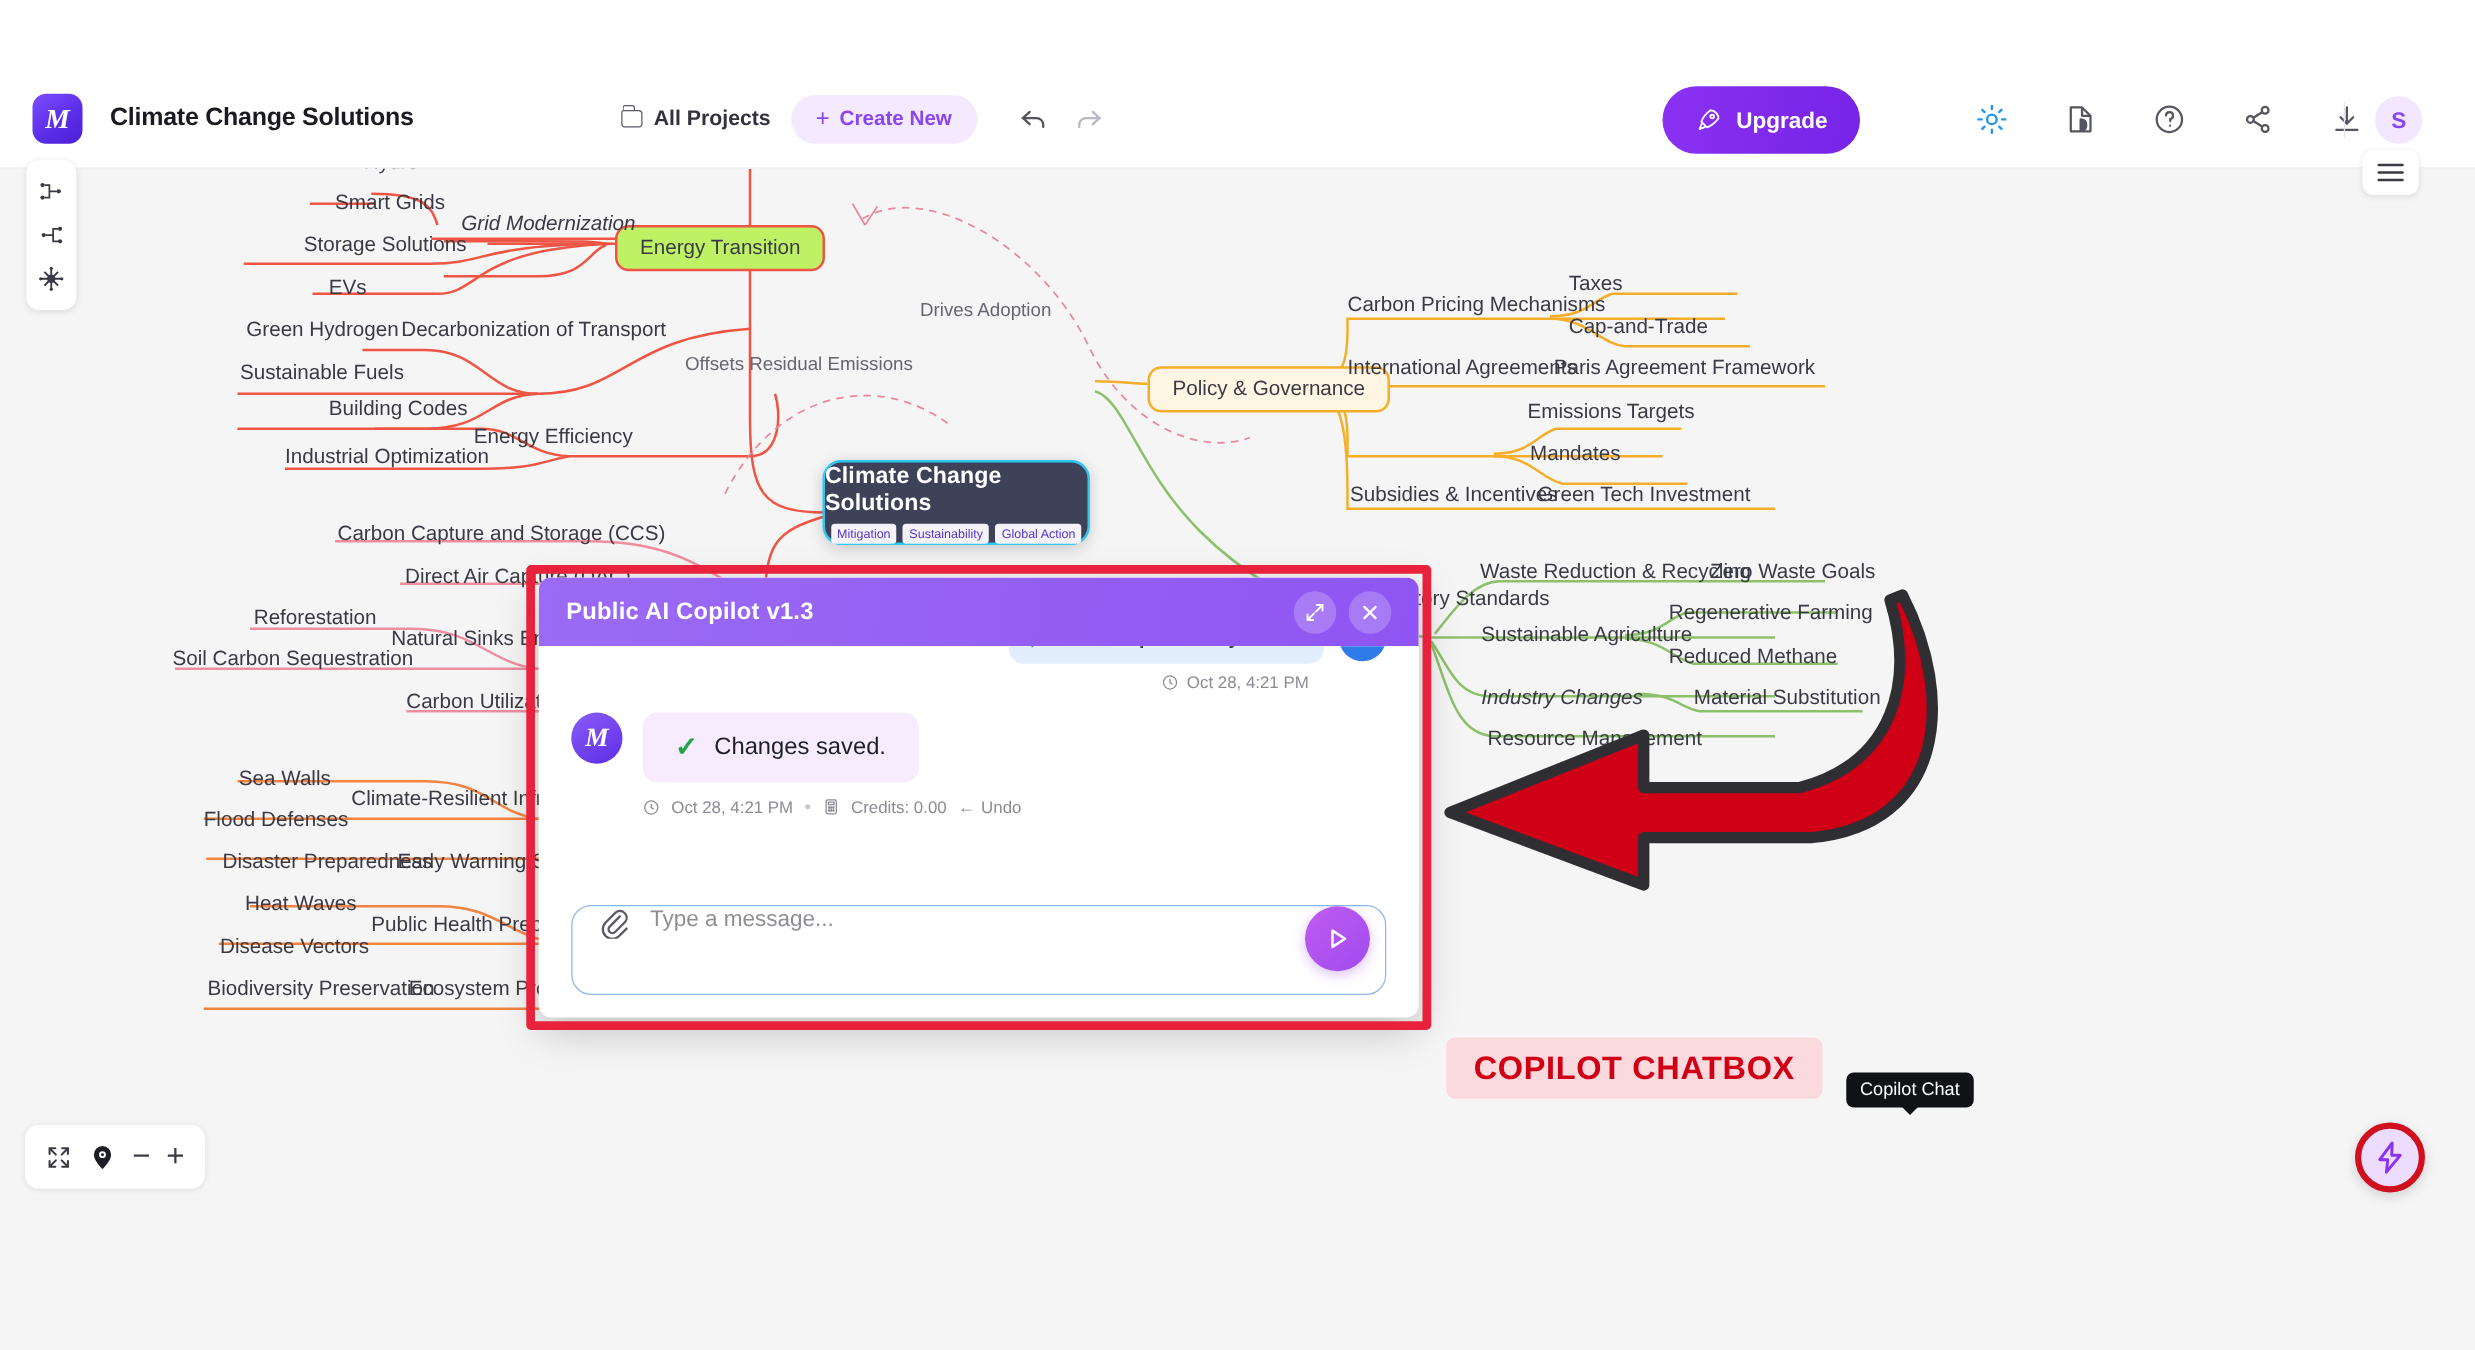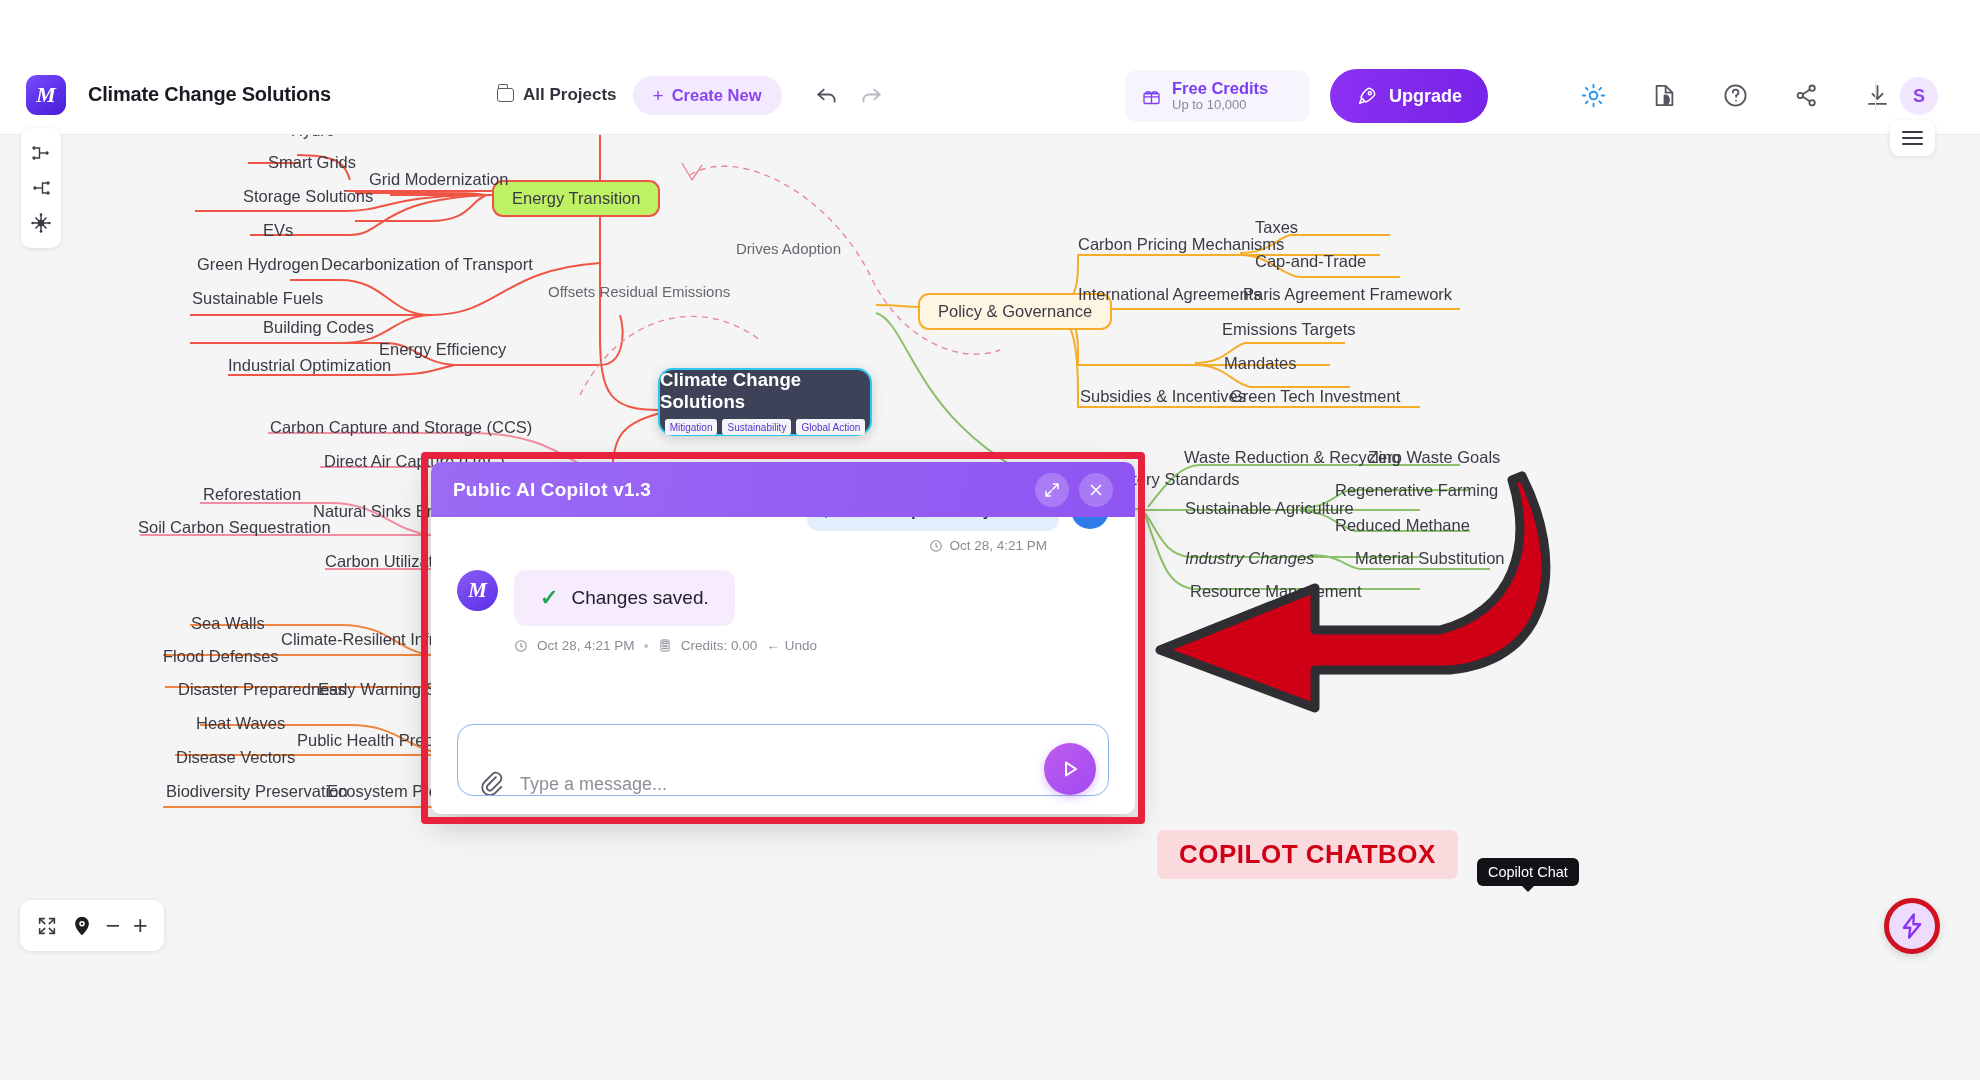--- a/index.html
+++ b/index.html
@@ -180,21 +180,21 @@
 
   .meta-left { display:flex; align-items:center; gap:9px; font-size:13.5px; color:#8b8b96; margin:11px 0 0 57px; }
   .meta-sep { color:#c5c5cf; font-size:15px; }
   .undo-link { color:#8b8b96; cursor:pointer; display:flex; align-items:center; gap:5px; }
 
   .disclaimer { text-align:center; font-size:13.5px; color:#9a9aa6; margin-top:11px; }
 
   .modal-foot { flex:0 0 auto; padding:0 26px 18px; }
   .input-wrap {
     height:72px; border:1.6px solid #8fb6ef; border-radius:16px; background:#fff;
-    display:flex; align-items:flex-end; padding:0 12px 0 20px; gap:16px;
+    display:flex; align-items:flex-start; padding:0 12px 0 20px; gap:16px;
   }
   .clip { width:26px; height:26px; cursor:pointer; flex:0 0 auto; }
   .msg-input { flex:1 1 auto; border:none; outline:none; font-size:18px; color:#3a3a44;
                font-family:"Liberation Sans", sans-serif; background:transparent; }
   .msg-input::placeholder { color:#8e8e99; }
   .send-btn {
     width:52px; height:52px; border-radius:50%; flex:0 0 auto; cursor:pointer;
     background:linear-gradient(140deg,#c05cf0,#a04af0);
     display:flex; align-items:center; justify-content:center;
     box-shadow:0 3px 10px rgba(160,74,240,.35);
@@ -223,31 +223,20 @@
           <path d="M9 7 L4 11.5 L9 16"></path>
             <path d="M4 11.5 H14 a5 5 0 0 1 5 5 V18"></path>
         </svg>
         <svg class="arr" viewBox="0 0 24 24" fill="none" stroke="#b9b9c2" stroke-width="1.7" stroke-linecap="round">
           <path d="M15 7 L20 11.5 L15 16"></path>
             <path d="M20 11.5 H10 a5 5 0 0 0 -5 5 V18"></path>
         </svg>
       </div>
     </div>
 
-    <div class="credits">
-      <svg class="gift-ico" viewBox="0 0 24 24" fill="none" stroke="#7b3ff2" stroke-width="1.6">
-        <rect x="3" y="9" width="18" height="12" rx="1.5"></rect>
-          <path d="M3 13h18M12 9v12"></path>
-        <path d="M12 9c-2-3-7-3-7 0h7zM12 9c2-3 7-3 7 0h-7z"></path>
-      </svg>
-      <div class="credits-txt">
-        <div class="credits-t1">Free Credits</div>
-        <div class="credits-t2">Up to 10,000</div>
-      </div>
-    </div>
 
     <div class="upgrade">
       <svg width="22" height="22" viewBox="0 0 24 24" fill="none" stroke="#fff" stroke-width="1.6" stroke-linejoin="round">
         <path d="M13.5 3.5c3.5 0 7 3.5 7 7-3 4-7 7-10 8l-5-5c1-3 4-7 8-10z"></path>
         <circle cx="15" cy="9" r="1.6"></circle>
           <path d="M6 15l-2 5 5-2"></path>
       </svg>
       <span>Upgrade</span>
     </div>
 
@@ -339,21 +328,21 @@
         <path d="M1145,380 C1160,420 1165,452 1195,454 L1420,454" stroke="#8cc06a"></path>
       </g>
       <g fill="none" stroke="#e8889a" stroke-width="1.4" stroke-dasharray="6,5">
         <path d="M690,40 C740,10 830,60 870,140 C900,205 960,230 1000,215"></path>
         <path d="M580,260 C620,180 700,160 760,205"></path>
       </g>
       <path d="M692,45 L682,28 M692,45 L702,30" stroke="#e8889a" stroke-width="1.4" fill="none"></path>
     </svg>
 
     <div class="pill pill-energy" style="left:492px;top:45px;">Energy Transition</div>
-    <div class="node-label" style="left:369px;top:35px;">Grid Modernization</div>
+    <div class="node-label" style="left:369px;top:35px;font-style:italic;">Grid Modernization</div>
     <div class="node-label" style="left:291px;top:-14px;">Hydro</div>
     <div class="node-label" style="left:268px;top:18px;">Smart Grids</div>
     <div class="node-label" style="left:243px;top:52px;">Storage Solutions</div>
     <div class="node-label" style="left:321px;top:120px;">Decarbonization of Transport</div>
     <div class="node-label" style="left:263px;top:86px;">EVs</div>
     <div class="node-label" style="left:197px;top:120px;">Green Hydrogen</div>
     <div class="node-label" style="left:192px;top:154px;">Sustainable Fuels</div>
     <div class="node-label" style="left:379px;top:205px;">Energy Efficiency</div>
     <div class="node-label" style="left:263px;top:183px;">Building Codes</div>
     <div class="node-label" style="left:228px;top:221px;">Industrial Optimization</div>

